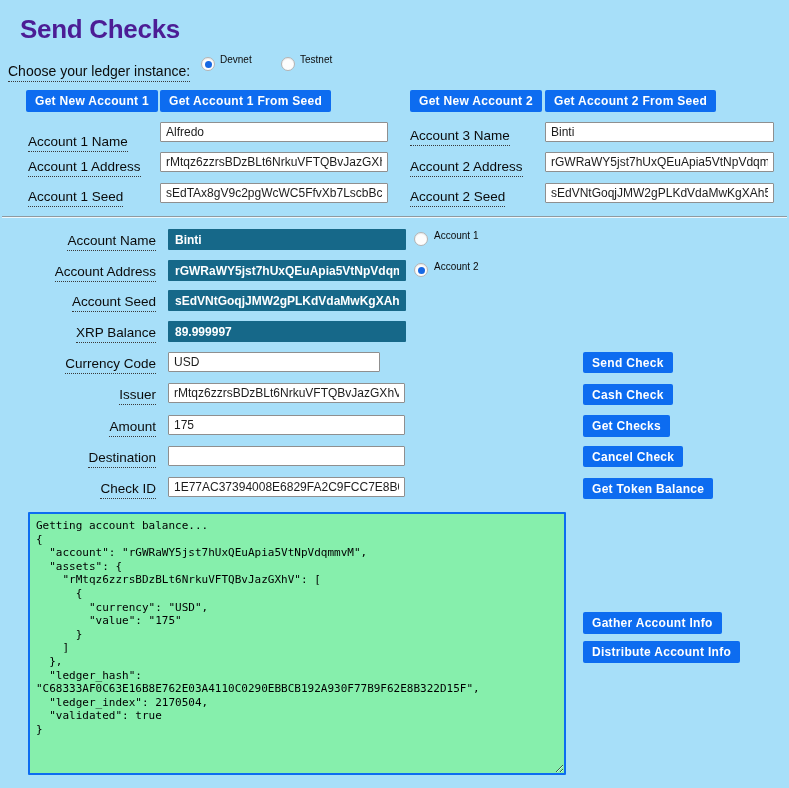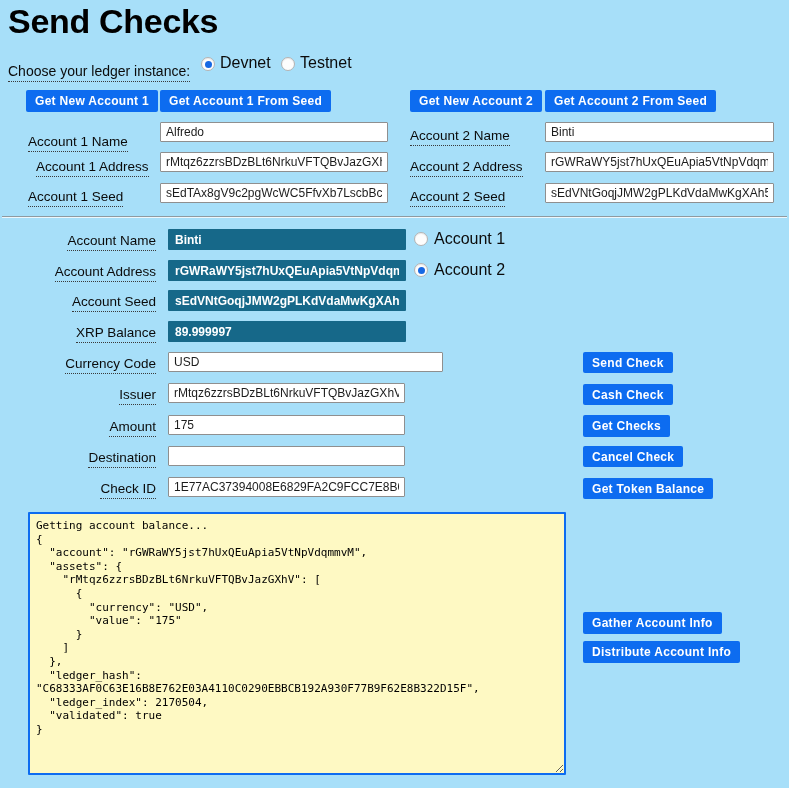--- a/index.html
+++ b/index.html
@@ -6,22 +6,22 @@
   body{
     background:#a7dff9;
     font-family:"Liberation Sans", sans-serif;
     color:#000;
   }
   #app{position:relative;width:789px;height:788px;background:#a7dff9;overflow:hidden;}
 
   .abs{position:absolute;}
 
   h1.title{
-    position:absolute;left:8px;top:2px;margin:0;
-    font-size:34px;font-weight:700;letter-spacing:-.3px;color:#000000;
+    position:absolute;left:8px;top:2px;margin:12px;
+    font-size:26px;font-weight:700;letter-spacing:-.3px;color:#4c1d95;
   }
 
   .lbl{
     font-size:13.5px;color:#0b0b0b;
     border-bottom:1.6px dotted #3a3a3a;
     display:inline-block;line-height:1.25;
   }
   .lbl-lg{font-size:14px;}
 
   .rlabel{position:absolute;left:0;width:156px;text-align:right;}
@@ -49,30 +49,30 @@
   .radio{
     position:absolute;width:14px;height:14px;border-radius:50%;
     background:#fdfdfd;border:1px solid #b3b3b3;box-sizing:border-box;
     box-shadow:inset 0 1px 1px rgba(0,0,0,.08);cursor:pointer;
   }
   .radio .radio-dot{display:none;}
   .radio.sel .radio-dot{
     display:block;position:absolute;left:2.6px;top:2.6px;width:7px;height:7px;
     border-radius:50%;background:#1668e3;
   }
-  .radio-text{position:absolute;font-size:16px;color:#0b0b0b;}
+  .radio-text{position:absolute;font-size:10px;color:#0b0b0b;}
 
   .hr{
     position:absolute;left:2px;right:2px;top:216px;height:0;
     border-top:1px solid #8f9aa0;border-bottom:1px solid #eef7fc;
   }
 
   textarea.results{
     position:absolute;left:28px;top:512px;width:538px;height:263px;
-    box-sizing:border-box;background:#fef9c3;color:#000;
+    box-sizing:border-box;background:#86efac;color:#000;
     border:2.5px solid #0d6cf0;border-radius:1px;
     font-family:"DejaVu Sans Mono", monospace;font-size:11px;line-height:13.6px;
     padding:5px 6px;resize:both;outline:none;white-space:pre-wrap;
   }
 </style>
 </head>
 <body>
 
 <div id="app">
 
@@ -87,30 +87,30 @@
   <span class="radio-text" style="left:220px;top:54px;">Devnet</span>
   <span class="radio" style="left:281px;top:57px;"></span>
   <span class="radio-text" style="left:300px;top:54px;">Testnet</span>
 
   <button class="btn" style="left:26px;top:90px;">Get New Account 1</button>
   <button class="btn" style="left:160px;top:90px;">Get Account 1 From Seed</button>
 
   <span class="abs" style="left:28px;top:132px;"><span class="lbl">Account 1 Name</span></span>
   <input class="field" style="left: 160px; top: 122px; width: 228px;" value="Alfredo">
 
-  <span class="abs" style="left:28px;top:157px;margin-left:8px;"><span class="lbl">Account 1 Address</span></span>
+  <span class="abs" style="left:28px;top:157px;"><span class="lbl">Account 1 Address</span></span>
   <input class="field" style="left: 160px; top: 152px; width: 228px;" value="rMtqz6zzrsBDzBLt6NrkuVFTQBvJazGXhV">
 
   <span class="abs" style="left:28px;top:187px;"><span class="lbl">Account 1 Seed</span></span>
   <input class="field" style="left: 160px; top: 183px; width: 228px;" value="sEdTAx8gV9c2pgWcWC5FfvXb7LscbBc">
 
   <button class="btn" style="left:410px;top:90px;">Get New Account 2</button>
   <button class="btn" style="left:545px;top:90px;">Get Account 2 From Seed</button>
 
-  <span class="abs" style="left:410px;top:126px;"><span class="lbl">Account 2 Name</span></span>
+  <span class="abs" style="left:410px;top:126px;"><span class="lbl">Account 3 Name</span></span>
   <input class="field" style="left: 545px; top: 122px; width: 229px;" value="Binti">
 
   <span class="abs" style="left:410px;top:157px;"><span class="lbl">Account 2 Address</span></span>
   <input class="field" style="left: 545px; top: 152px; width: 229px;" value="rGWRaWY5jst7hUxQEuApia5VtNpVdqmmvM">
 
   <span class="abs" style="left:410px;top:187px;"><span class="lbl">Account 2 Seed</span></span>
   <input class="field" style="left: 545px; top: 183px; width: 229px;" value="sEdVNtGoqjJMW2gPLKdVdaMwKgXAh5z">
 
   <div class="hr"></div>
 
@@ -127,21 +127,21 @@
   <input class="dark" style="left: 168px; top: 321px; width: 238px;" value="89.999997">
 
   <span class="radio" style="left:414px;top:232px;"></span>
   <span class="radio-text" style="left:434px;top:230px;">Account 1</span>
   <span class="radio sel" style="left:414px;top:263px;">
       <span class="radio-dot"></span>
     </span>
   <span class="radio-text" style="left:434px;top:261px;">Account 2</span>
 
   <div class="rlabel" style="top:354px;"><span class="lbl">Currency Code</span></div>
-  <input class="field" style="left: 168px; top: 352px; width: 275px;" value="USD">
+  <input class="field" style="left: 168px; top: 352px; width: 212px;" value="USD">
 
   <div class="rlabel" style="top:385px;"><span class="lbl">Issuer</span></div>
   <input class="field" style="left: 168px; top: 383px; width: 237px;" value="rMtqz6zzrsBDzBLt6NrkuVFTQBvJazGXhV">
 
   <div class="rlabel" style="top:417px;"><span class="lbl">Amount</span></div>
   <input class="field" style="left: 168px; top: 415px; width: 237px;" value="175">
 
   <div class="rlabel" style="top:448px;"><span class="lbl">Destination</span></div>
   <input class="field" style="left: 168px; top: 446px; width: 237px;" value="">
 

